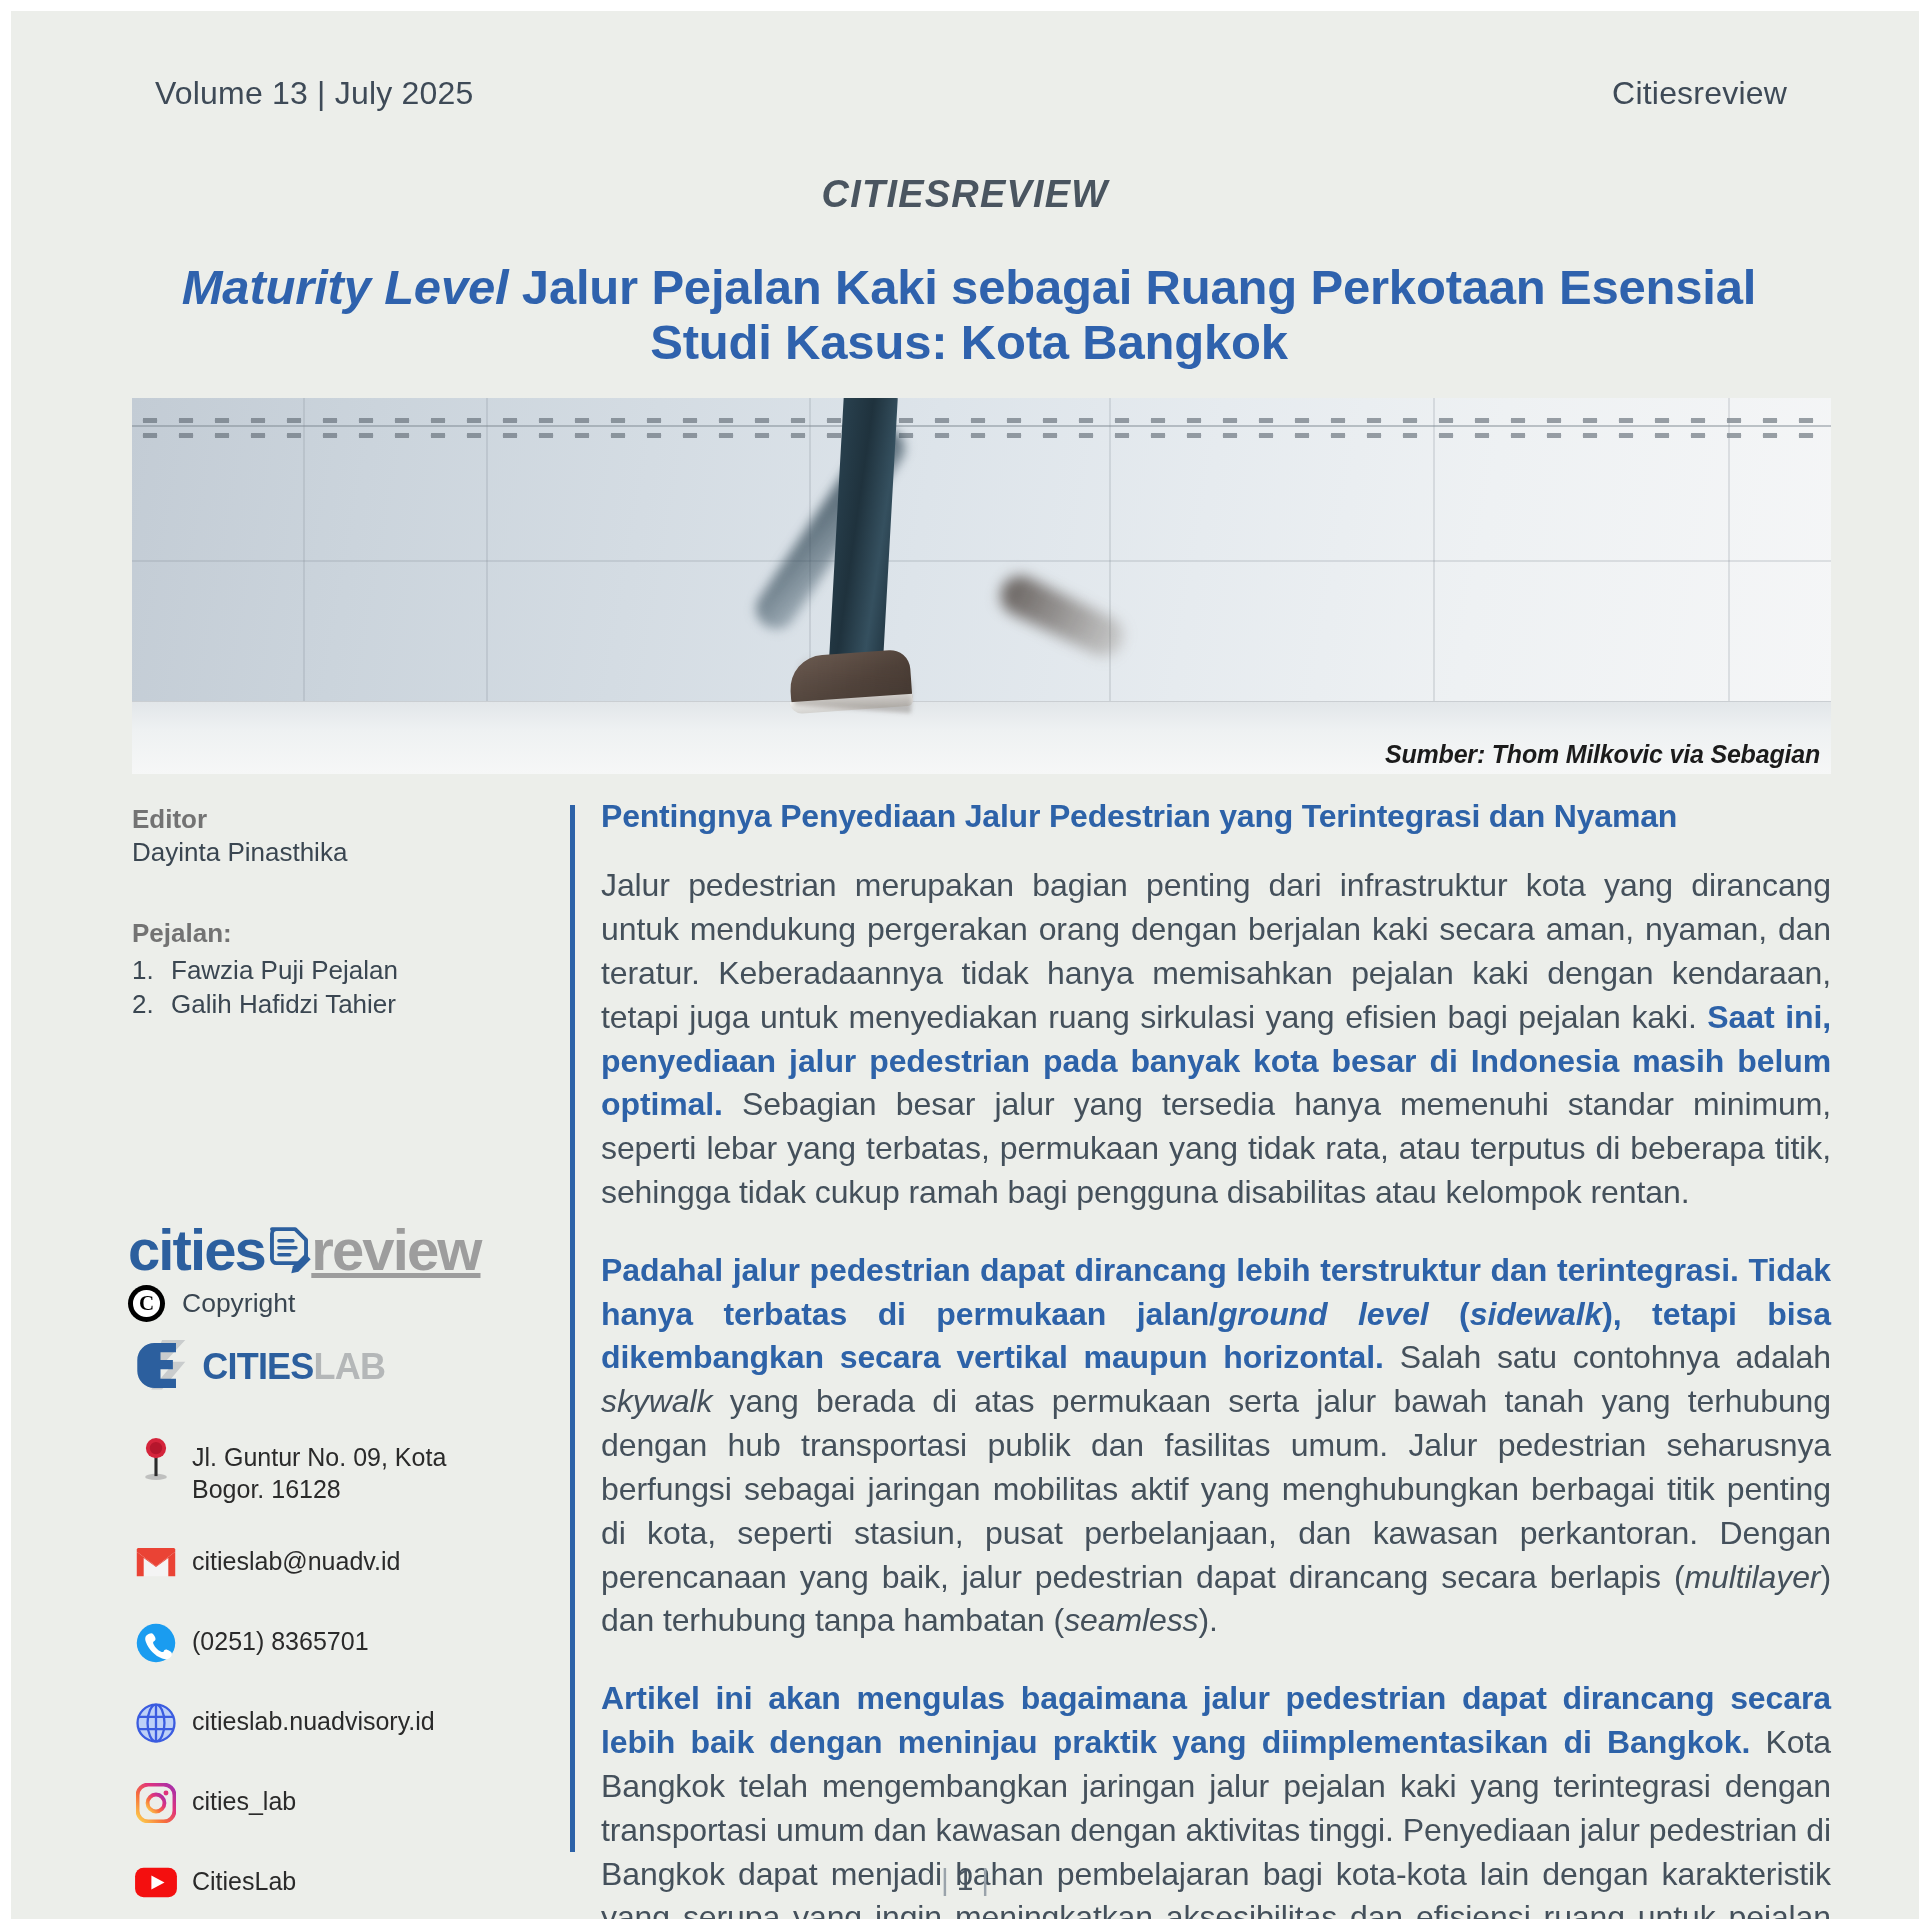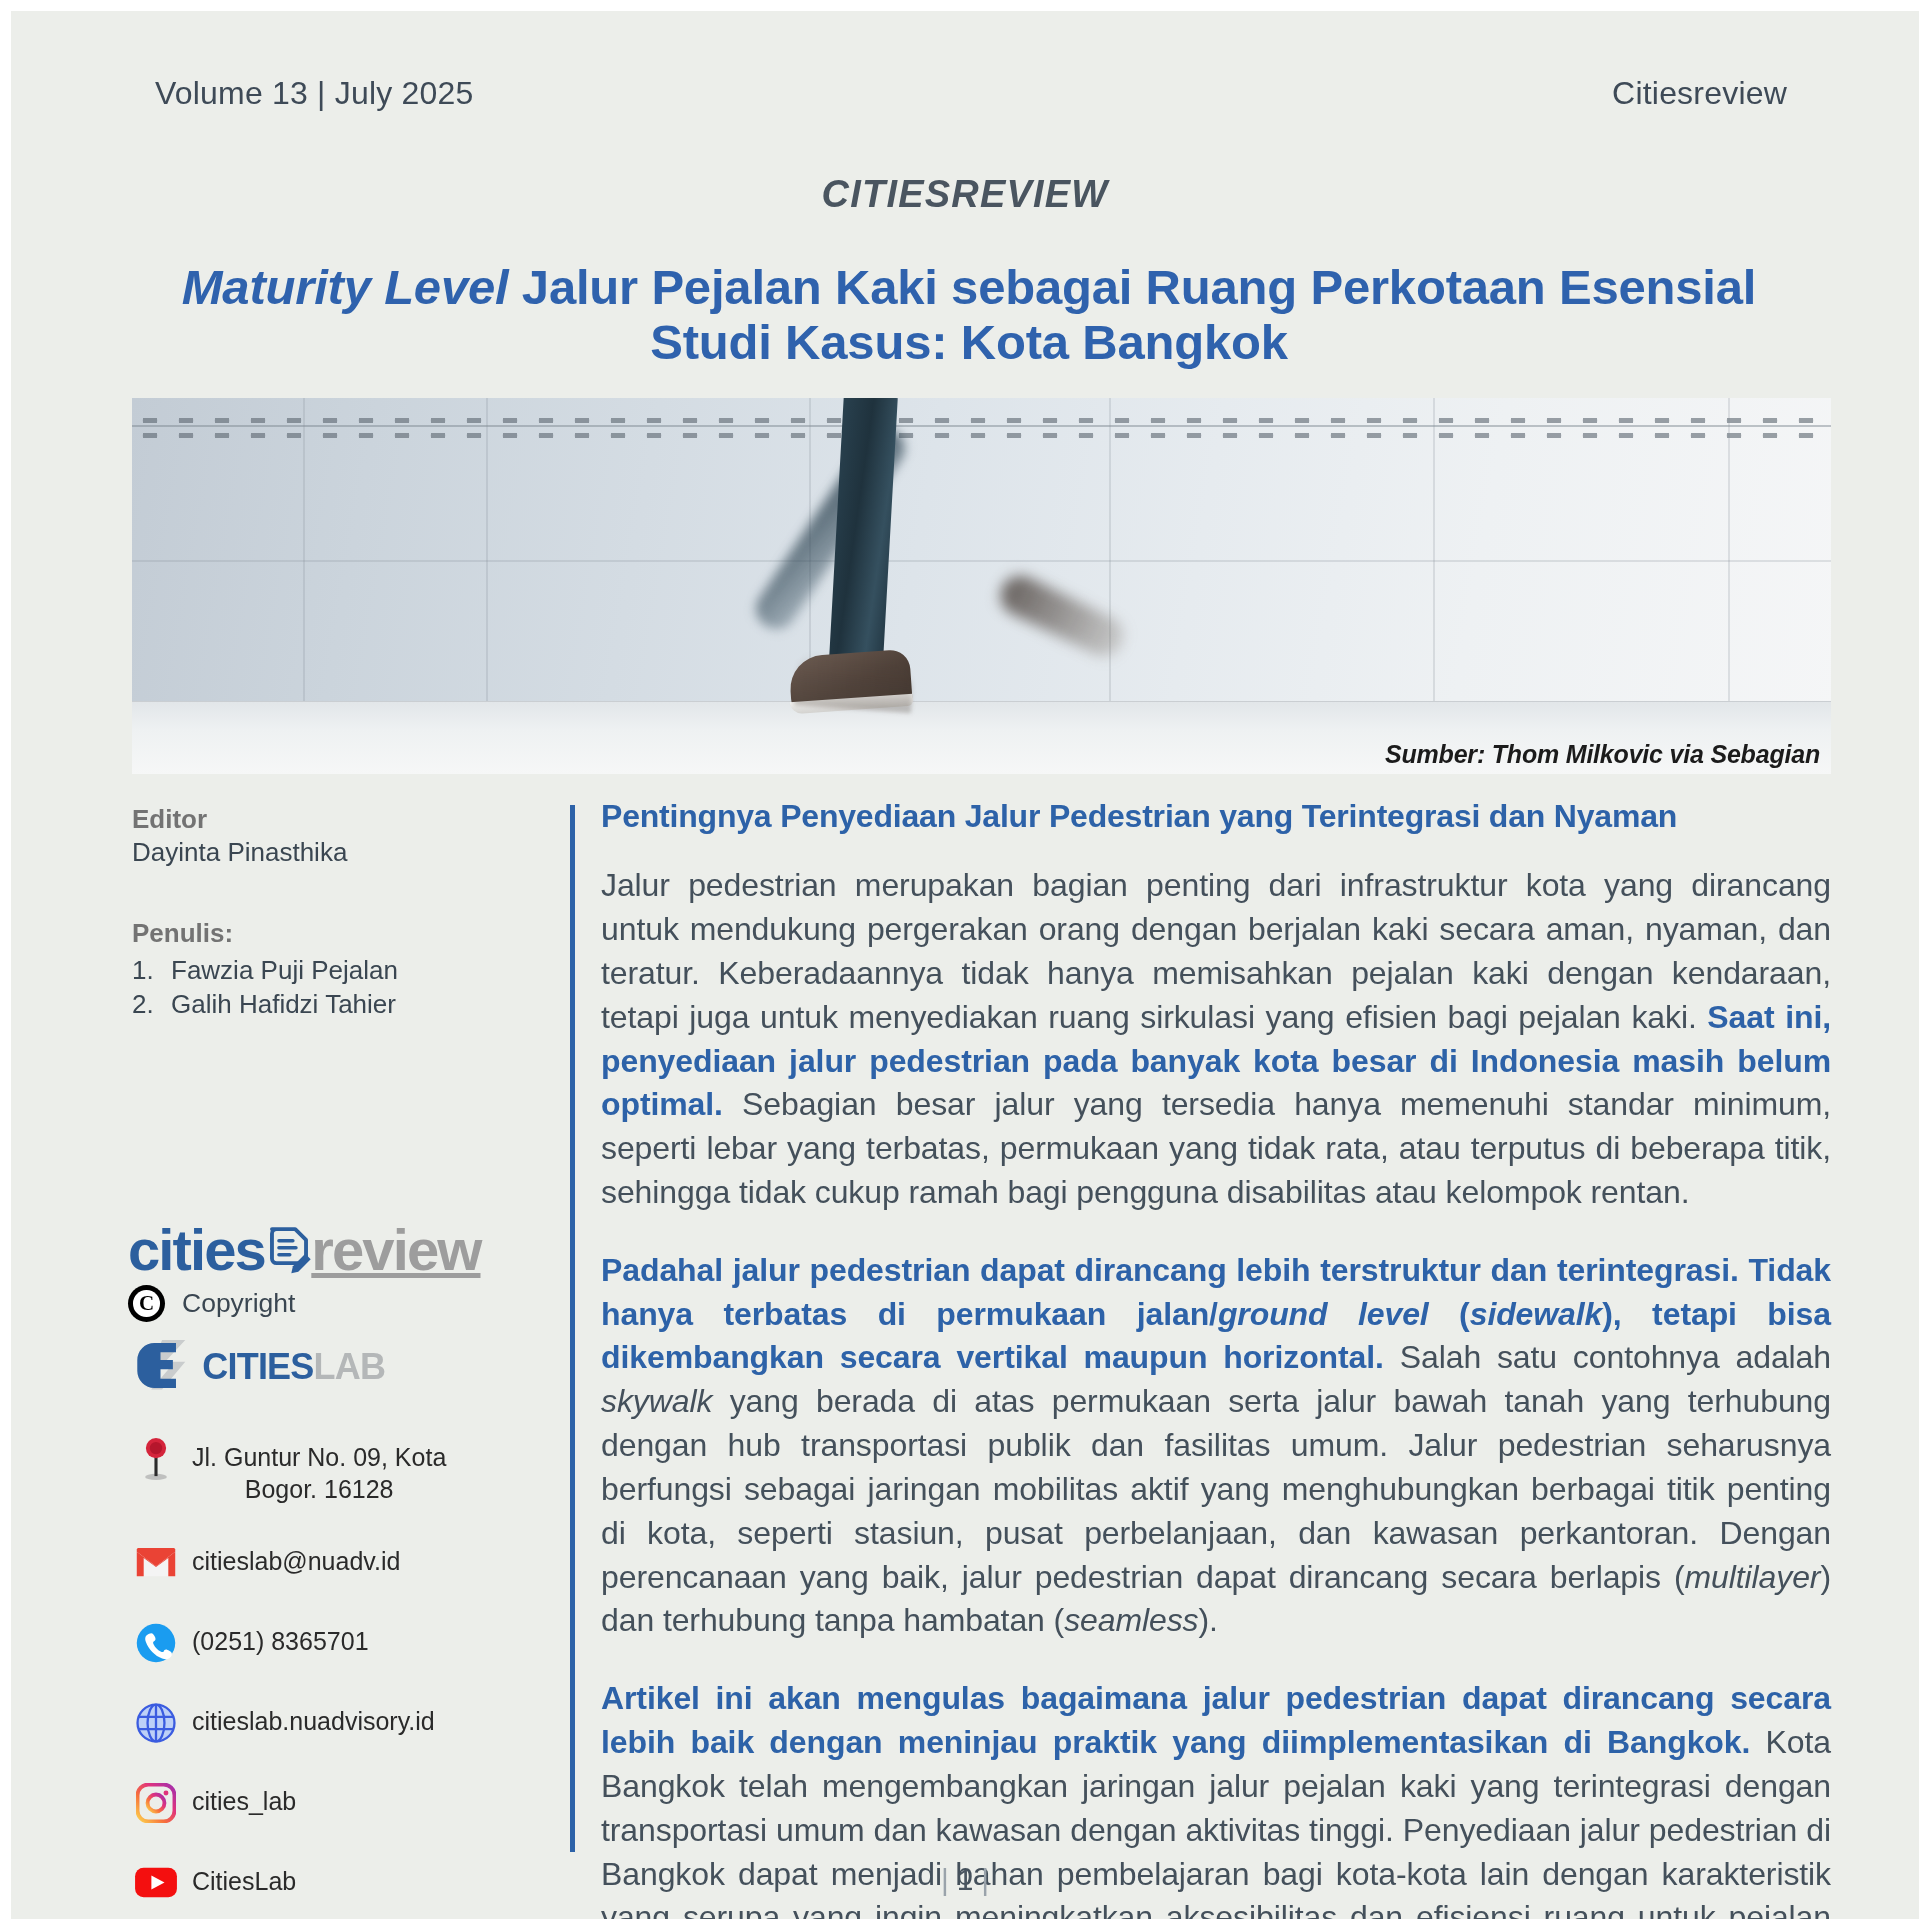--- a/index.html
+++ b/index.html
@@ -257,21 +257,20 @@
   .contacts {
     position: absolute;
     left: 123px;
     top: 1426px;
     width: 451px;
   }
   .crow {
     display: flex;
     align-items: flex-start;
     margin-bottom: 36px;
-    text-align: center;
   }
   .crow .ic {
     width: 44px; height: 44px;
     flex: none;
     display:flex; align-items:center; justify-content:center;
     margin-right: 14px;
   }
   .crow .tx {
     font-size: 25px;
     color: #2a2a2a;
@@ -365,21 +364,21 @@
     <div class="shoe"></div>
     <div class="sole"></div>
     <div class="refl"></div>
     <div class="caption">Sumber: Thom Milkovic via Sebagian</div>
   </div>
 
   <div class="sidebar">
     <div class="side-label">Editor</div>
     <div class="side-text">Dayinta Pinasthika</div>
     <div class="side-gap"></div>
-    <div class="side-label">Penulis:</div>
+    <div class="side-label">Pejalan:</div>
     <ul class="authors">
       <li>
         <span class="num">1.</span>
         <span>Fawzia Puji Pejalan</span>
       </li>
       <li>
         <span class="num">2.</span>
         <span>Galih Hafidzi Tahier</span>
       </li>
     </ul>

